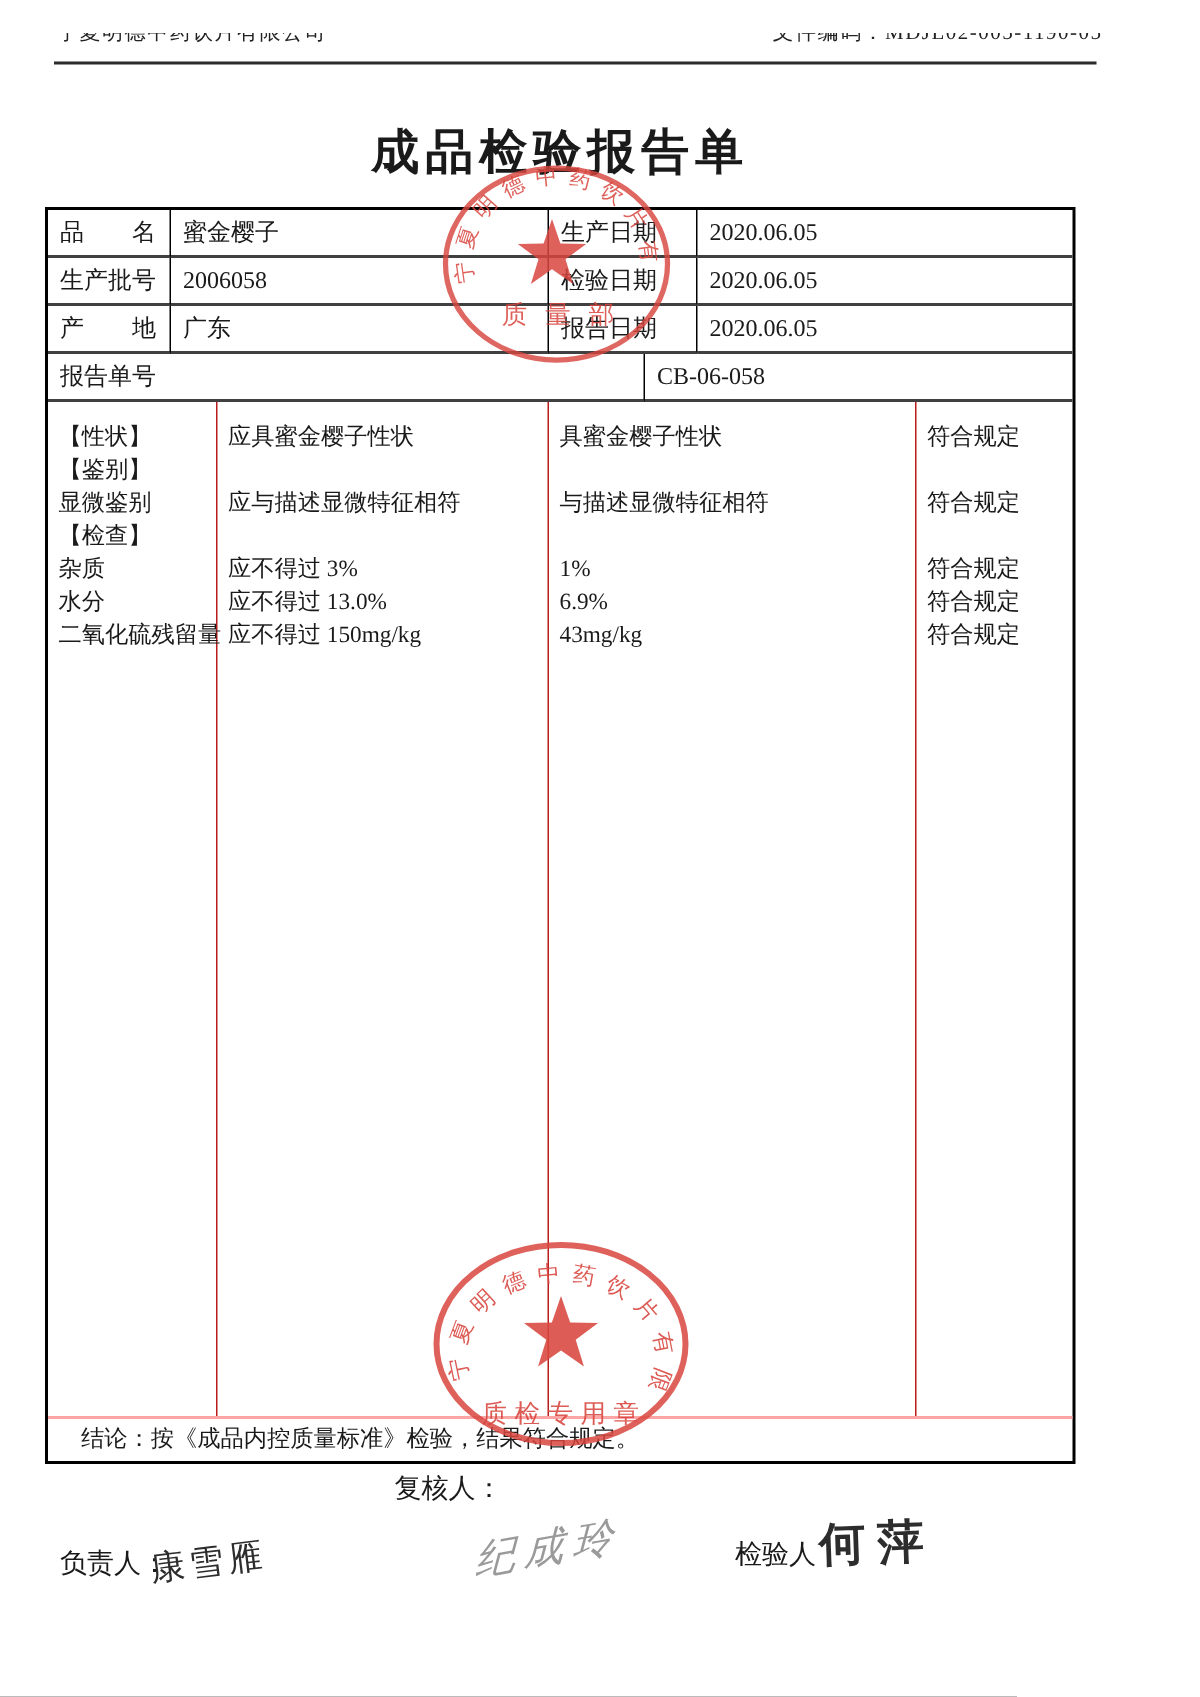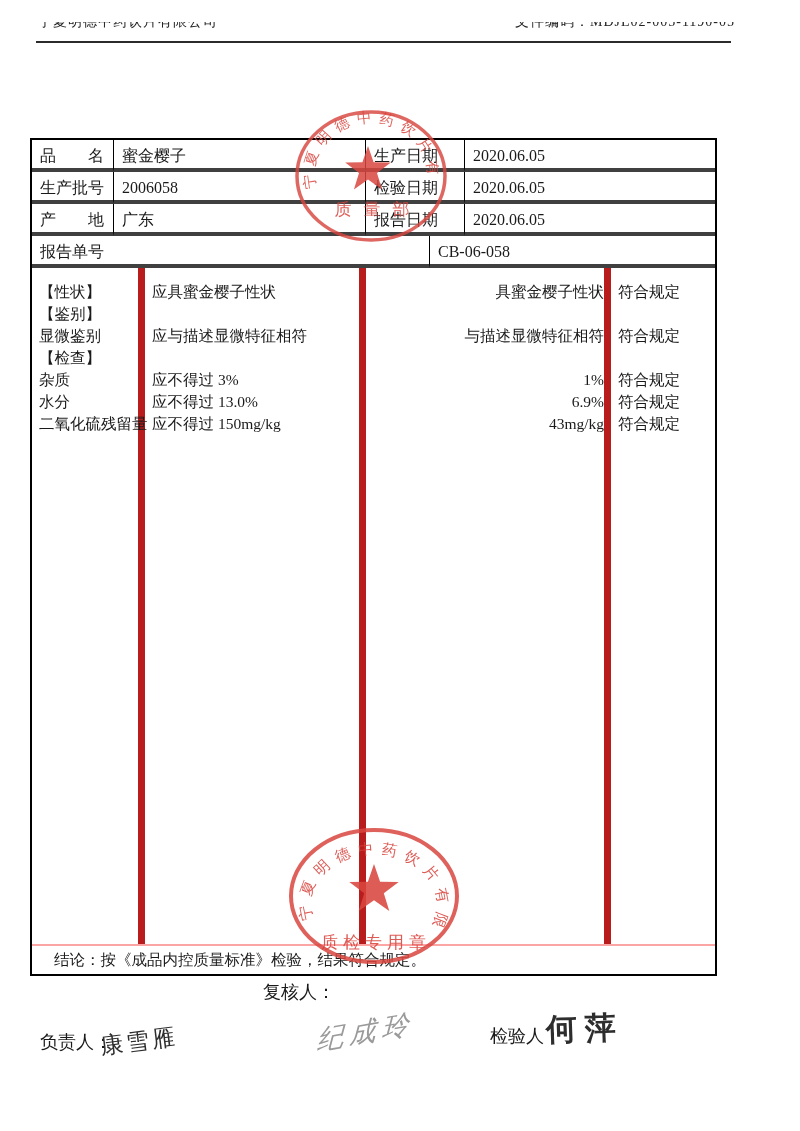--- a/index.html
+++ b/index.html
@@ -19,37 +19,37 @@
   
   .title{
     position:absolute; top:80px; left:30px; width:687px; text-align:center;
     font-size:32px; font-weight:bold; letter-spacing:4px;
   }
 
   
   .rpt{position:absolute; left:30px; top:138px; width:687px; box-sizing:border-box;
        border:2px solid #000; background:transparent;}
   .row{display:flex; box-sizing:border-box;}
-  .cell{box-sizing:border-box; border-right:1px solid #000; border-bottom:4px solid #404040;
+  .cell{box-sizing:border-box; border-right:1px solid #000; border-bottom:2px solid #404040;
         font-size:16px; overflow:hidden; white-space:nowrap;}
   .cell.last{border-right:none;}
   .info .cell{height:32px; line-height:32px; padding-left:8px;}
   .c-lab{width:82px;}
   .c-val{width:252px;}
   .c-dlab{width:99px;}
   .c-dval{flex:1;}
   .c-repno{width:398px;}
   .c-repval{flex:1;}
 
   .rhead .cell{height:26px; line-height:26px; text-align:center; padding-left:0; font-size:15.5px;}
-  .c1{width:113px;} .c2{width:221px;} .c3{width:245px;text-align:right;} .c4{flex:1;}
+  .c1{width:113px;} .c2{width:221px;} .c3{width:245px;} .c4{flex:1;}
   .rhead u{text-decoration:underline; text-underline-offset:3px;}
 
   .rbody{display:flex; height:676px;}
-  .rcol{box-sizing:border-box; border-right:7px solid #b91c1c; padding-top:13px; font-size:15.5px;}
+  .rcol{box-sizing:border-box; border-right:1px solid #b91c1c; padding-top:13px; font-size:15.5px;}
   .rcol.last{border-right:none;}
   .bline{height:22px; line-height:22px; padding-left:7px; white-space:nowrap;}
 
   .concl{border-top:2px solid #fca5a5; height:28px; line-height:28px; font-size:15.5px; padding-left:22px;}
 
   
   .sig-label{position:absolute; font-size:18px;}
   .sig-name{position:absolute; color:#2d2d2d;}
   .sig-1{left:100px; top:1026px; font-size:23px; transform:rotate(-7deg); letter-spacing:3px;}
   .sig-2{left:316px; top:1014px; font-size:27px; color:#9a9a9a; font-style:italic;
@@ -67,20 +67,21 @@
 <div class="page">
 
   <div class="hdr-clip hdr-left">
     <span>宁夏明德中药饮片有限公司</span>
   </div>
   <div class="hdr-clip hdr-right">
     <span>文件编码：MDJL02-005-1190-05</span>
   </div>
   <div class="hdr-rule"></div>
 
+  <div class="title">成品检验报告单</div>
 
   <div class="rpt">
 
     <div class="row info">
       <div class="cell c-lab">品　　名</div>
       <div class="cell c-val">蜜金樱子</div>
       <div class="cell c-dlab">生产日期</div>
       <div class="cell c-dval last">2020.06.05</div>
     </div>
 

